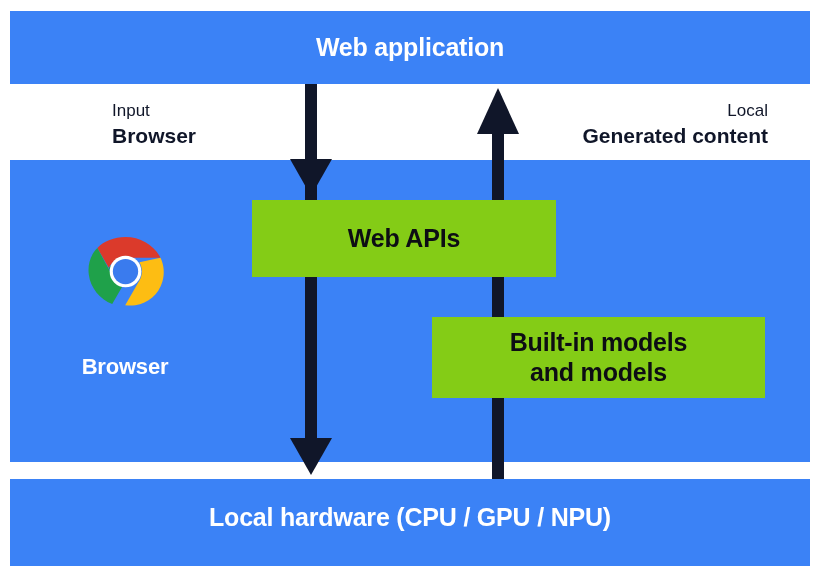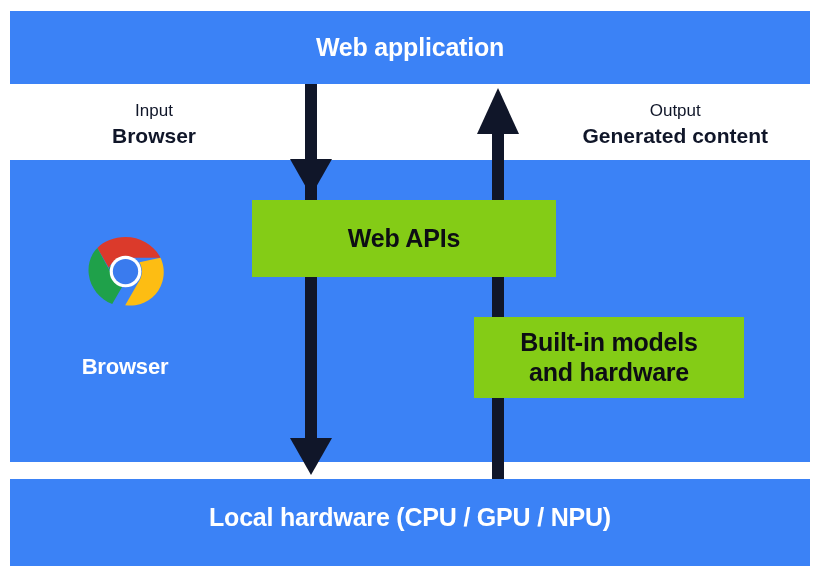--- a/index.html
+++ b/index.html
@@ -113,25 +113,24 @@
   #box-web-apis {
     left: 252px;
     top: 200px;
     width: 304px;
     height: 77px;
     font-size: 25px;
   }
   #box-builtin-models {
     left: 432px;
     top: 317px;
-    width: 270px;
+    width: 333px;
     height: 81px;
     font-size: 25px;
     line-height: 1.18;
-    margin-left: 42px;
   }
 
   
   .io-label {
     position: absolute;
     color: #101629;
     white-space: nowrap;
     z-index: 4;
   }
   .io-caption {
@@ -145,21 +144,21 @@
   #io-input {
     left: 112px;
     top: 100px;
     text-align: left;
   }
   #io-output {
     right: 52px;
     top: 100px;
     text-align: right;
   }
-  .io-label .io-caption { line-height: 22px; text-align: center; }
+  .io-label .io-caption { line-height: 22px; }
   .io-label .io-value { line-height: 28px; }
 </style>
 </head>
 <body>
 
 <div id="diagram">
 
   <svg id="arrow-layer" class="below" viewBox="0 0 820 566">
 
     <g>
@@ -177,21 +176,21 @@
   <div class="band" id="band-web-application">
     <div class="band-title">Web application</div>
   </div>
 
   <div class="io-label" id="io-input">
     <div class="io-caption">Input</div>
     <div class="io-value">Browser</div>
   </div>
 
   <div class="io-label" id="io-output">
-    <div class="io-caption">Output</div>
+    <div class="io-caption">Local</div>
     <div class="io-value">Generated content</div>
   </div>
 
   <div class="band" id="band-browser"></div>
 
   <div id="browser-group">
     <svg id="chrome-icon" viewBox="0 0 512 512">
 
       <path d="M256 32 C 352 32 436 84 477 162 L 256 162 C 210 162 171 188 150 226 L 78 101 C 120 58 184 32 256 32 Z" fill="#DB3A2B"></path>
 
@@ -207,21 +206,21 @@
     <div id="browser-label">Browser</div>
   </div>
 
   <div class="yellow-box" id="box-web-apis">
     <span>Web APIs</span>
   </div>
 
   <div class="yellow-box" id="box-builtin-models">
     <span>
       <span>Built-in models</span><br>
-      <span>and hardware</span>
+      <span>and models</span>
     </span>
   </div>
 
   <div class="band" id="band-local-hardware">
     <div class="band-title">Local hardware (CPU / GPU / NPU)</div>
   </div>
 
 </div>
 
 </body></html>

